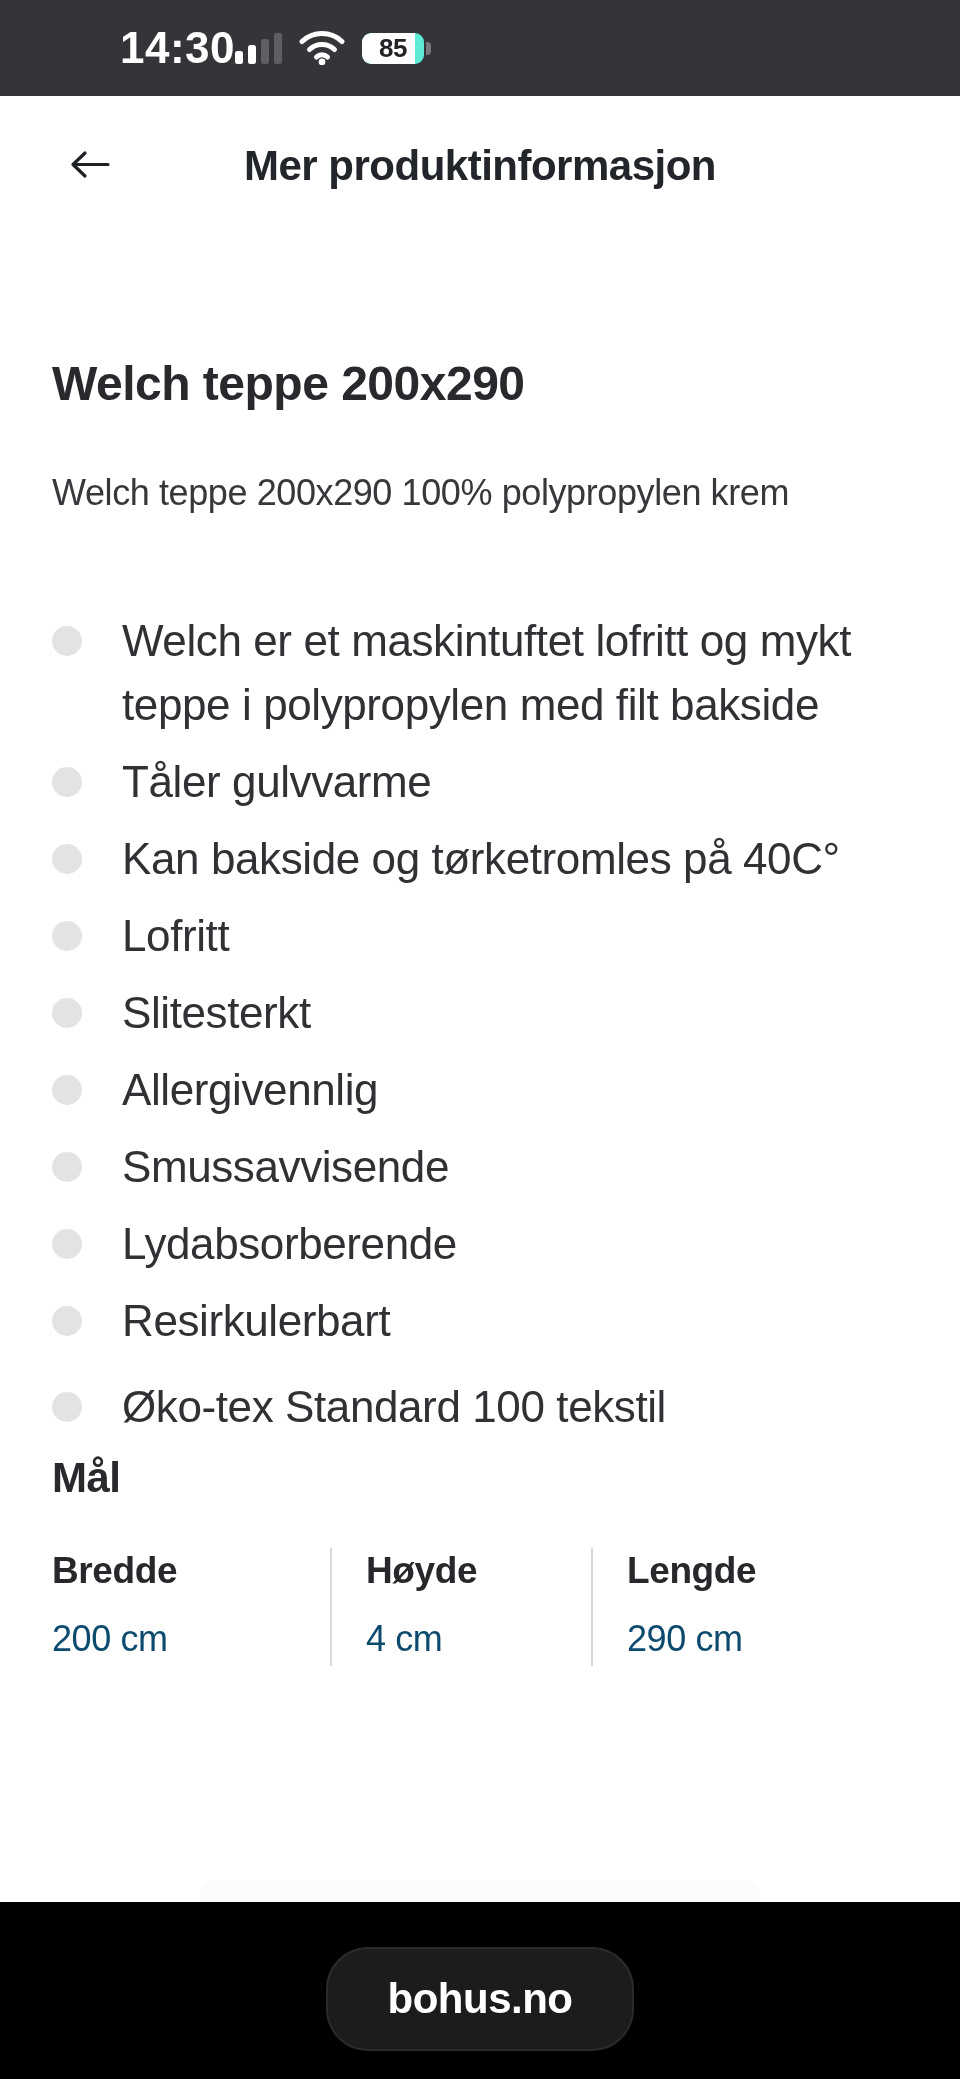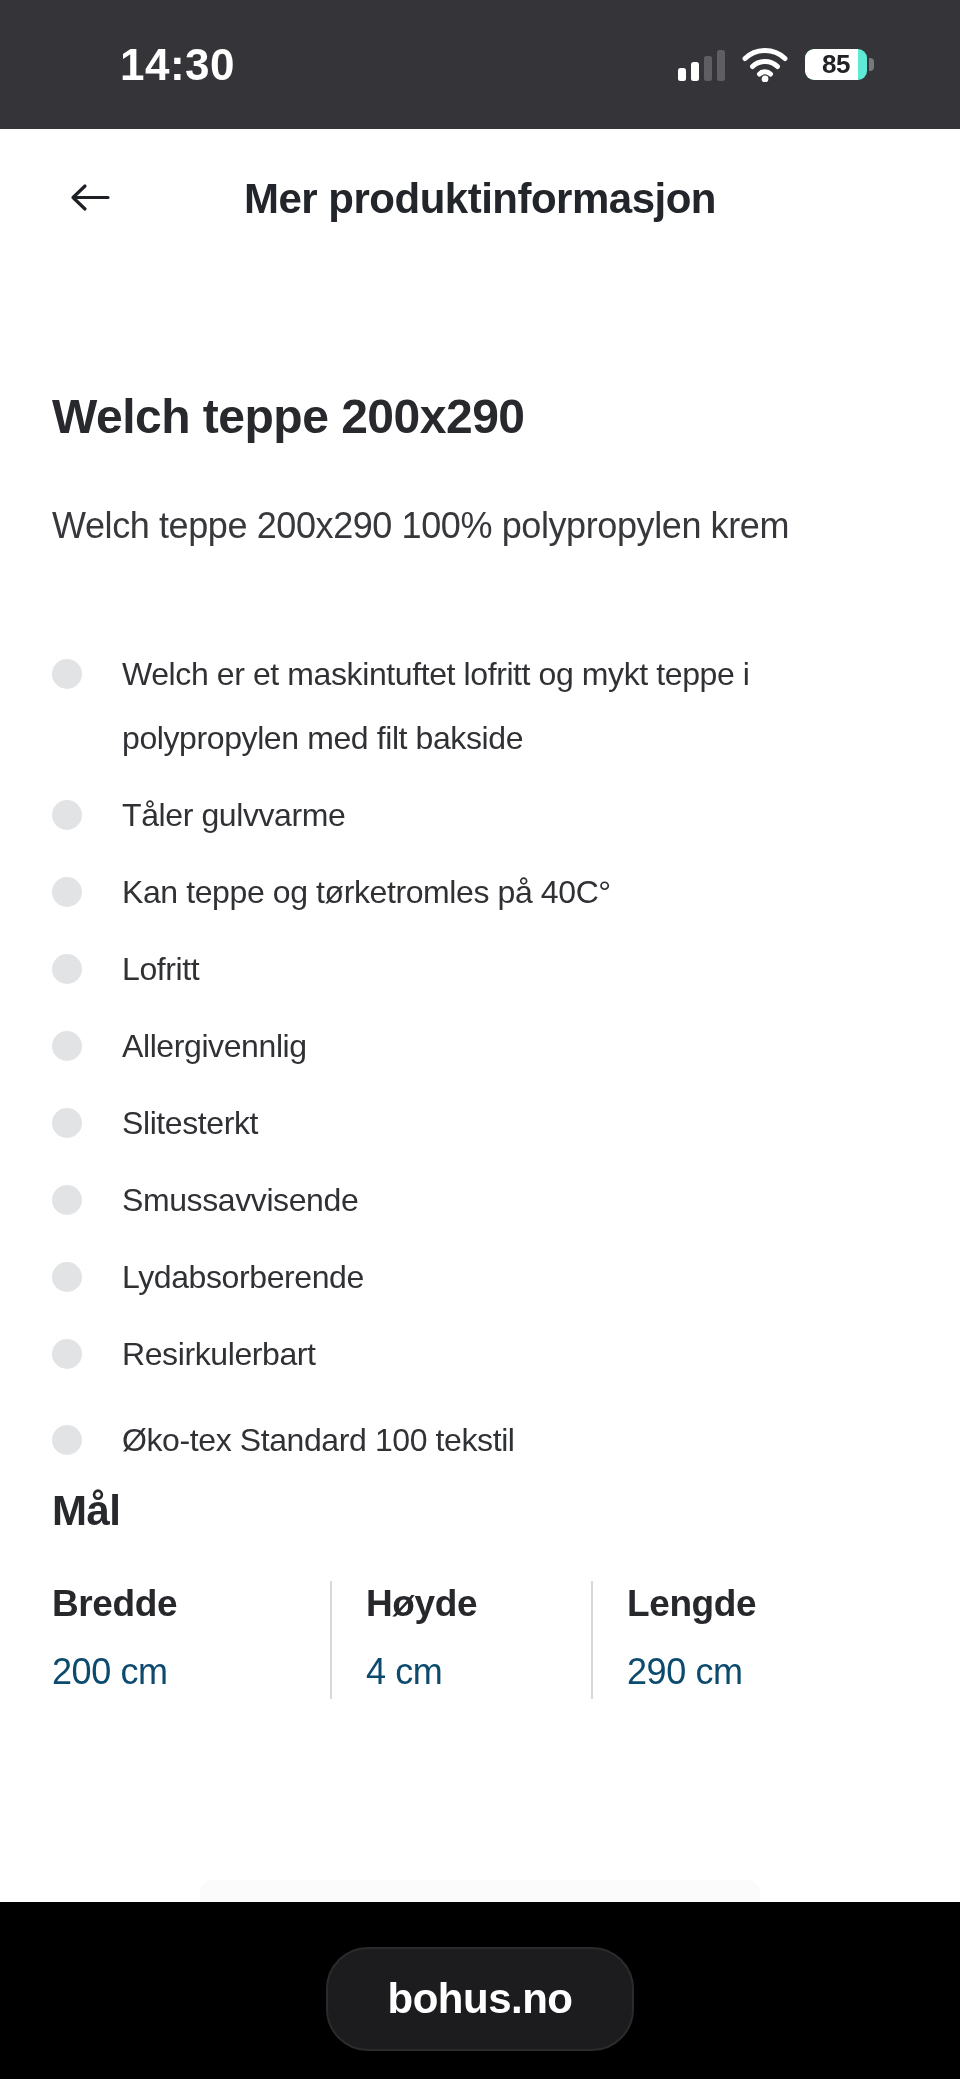--- a/index.html
+++ b/index.html
@@ -11,25 +11,24 @@
   .phone {
     position: relative;
     width: 960px;
     height: 2079px;
     background: #ffffff;
     overflow: hidden;
   }
 
   
   .statusbar {
-    height: 129px;
+    height: 96px;
     background: #343439;
     display: flex;
     align-items: center;
-    justify-content: space-between;
     padding: 0 86px 0 120px;
   }
   .sb-time {
     color: #ffffff;
     font-size: 44px;
     font-weight: 700;
     letter-spacing: 0.5px;
   }
   .sb-icons { display: flex; align-items: center; gap: 17px; }
   .sig { display: flex; align-items: flex-end; gap: 5px; height: 32px; }
@@ -118,21 +117,21 @@
   .bullet {
     flex: 0 0 30px;
     width: 30px; height: 30px;
     border-radius: 50%;
     background: #e2e3e5;
     margin-top: 17px;
     margin-right: 40px;
   }
   .feature-text {
     max-width: 780px;
-    font-size: 32px;
+    font-size: 44px;
     font-weight: 400;
     color: #2f3134;
     line-height: 64px;
     letter-spacing: -0.4px;
   }
   .feature.cert { margin-top: 22px; }
 
   .dims-heading {
     font-size: 42px;
     font-weight: 700;
@@ -253,33 +252,33 @@
       <li class="feature">
         <span class="bullet"></span>
         <span class="feature-text">Welch er et maskintuftet lofritt og mykt teppe i polypropylen med filt bakside</span>
       </li>
       <li class="feature">
         <span class="bullet"></span>
         <span class="feature-text">Tåler gulvvarme</span>
       </li>
       <li class="feature">
         <span class="bullet"></span>
-        <span class="feature-text">Kan teppe og tørketromles på 40C°</span>
+        <span class="feature-text">Kan bakside og tørketromles på 40C°</span>
       </li>
       <li class="feature">
         <span class="bullet"></span>
         <span class="feature-text">Lofritt</span>
       </li>
       <li class="feature">
         <span class="bullet"></span>
+        <span class="feature-text">Slitesterkt</span>
+      </li>
+      <li class="feature">
+        <span class="bullet"></span>
         <span class="feature-text">Allergivennlig</span>
-      </li>
-      <li class="feature">
-        <span class="bullet"></span>
-        <span class="feature-text">Slitesterkt</span>
       </li>
       <li class="feature">
         <span class="bullet"></span>
         <span class="feature-text">Smussavvisende</span>
       </li>
       <li class="feature">
         <span class="bullet"></span>
         <span class="feature-text">Lydabsorberende</span>
       </li>
       <li class="feature">

